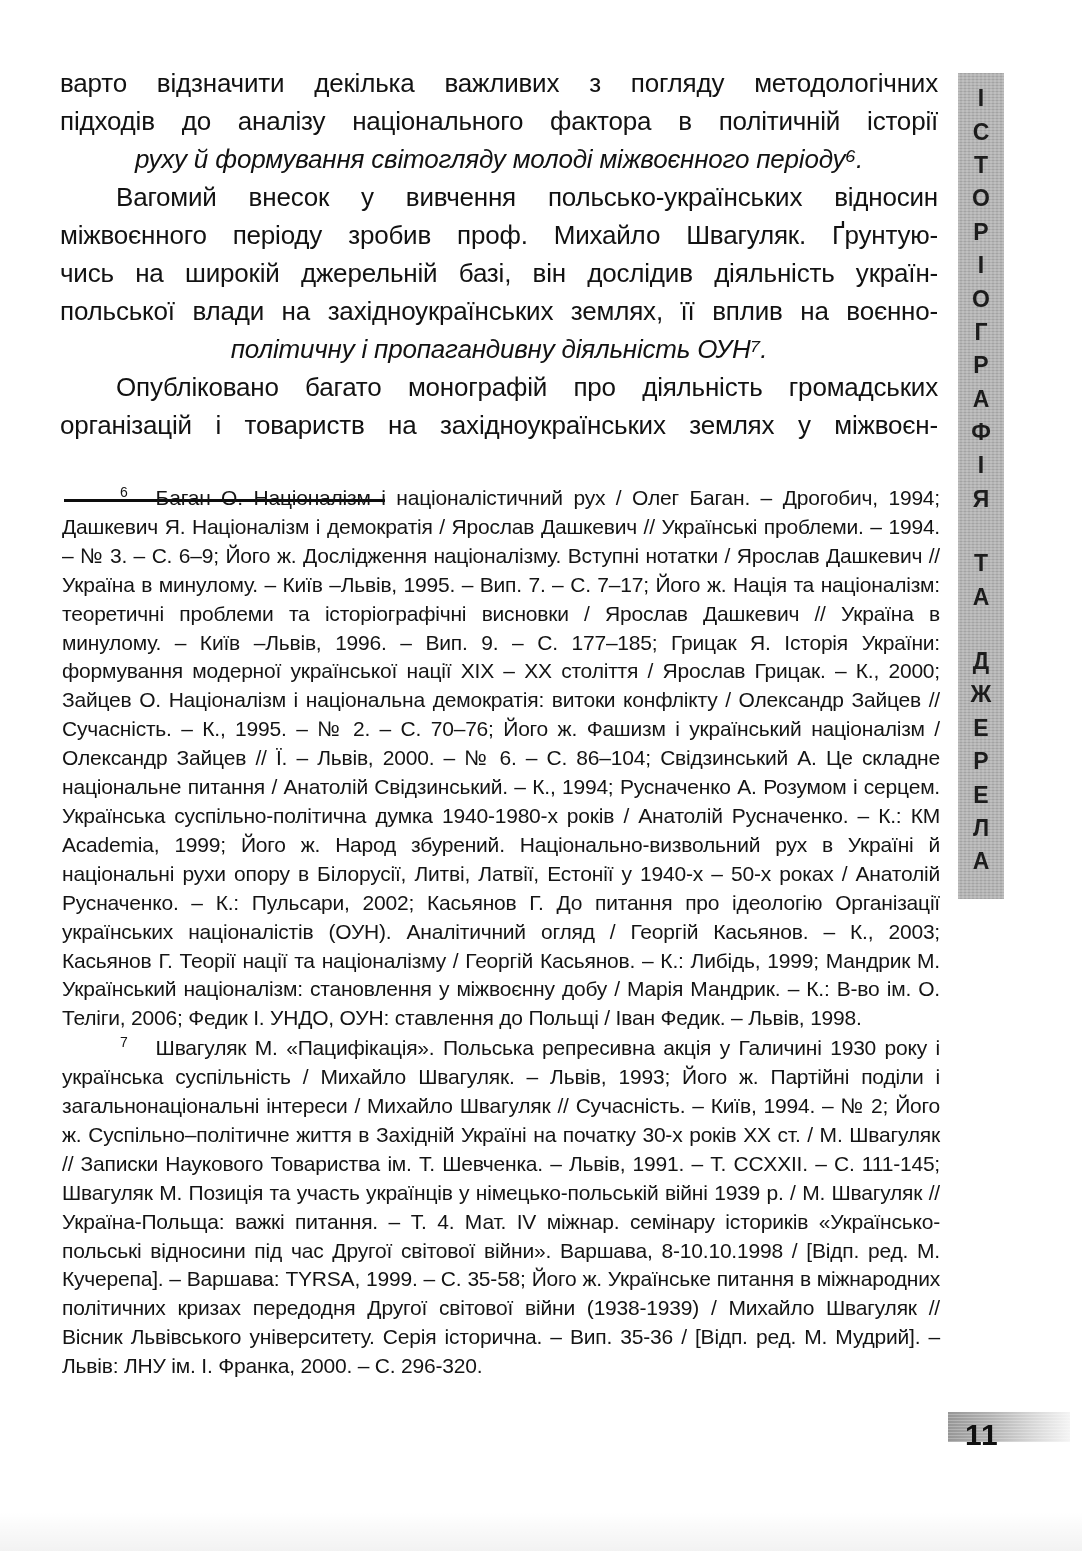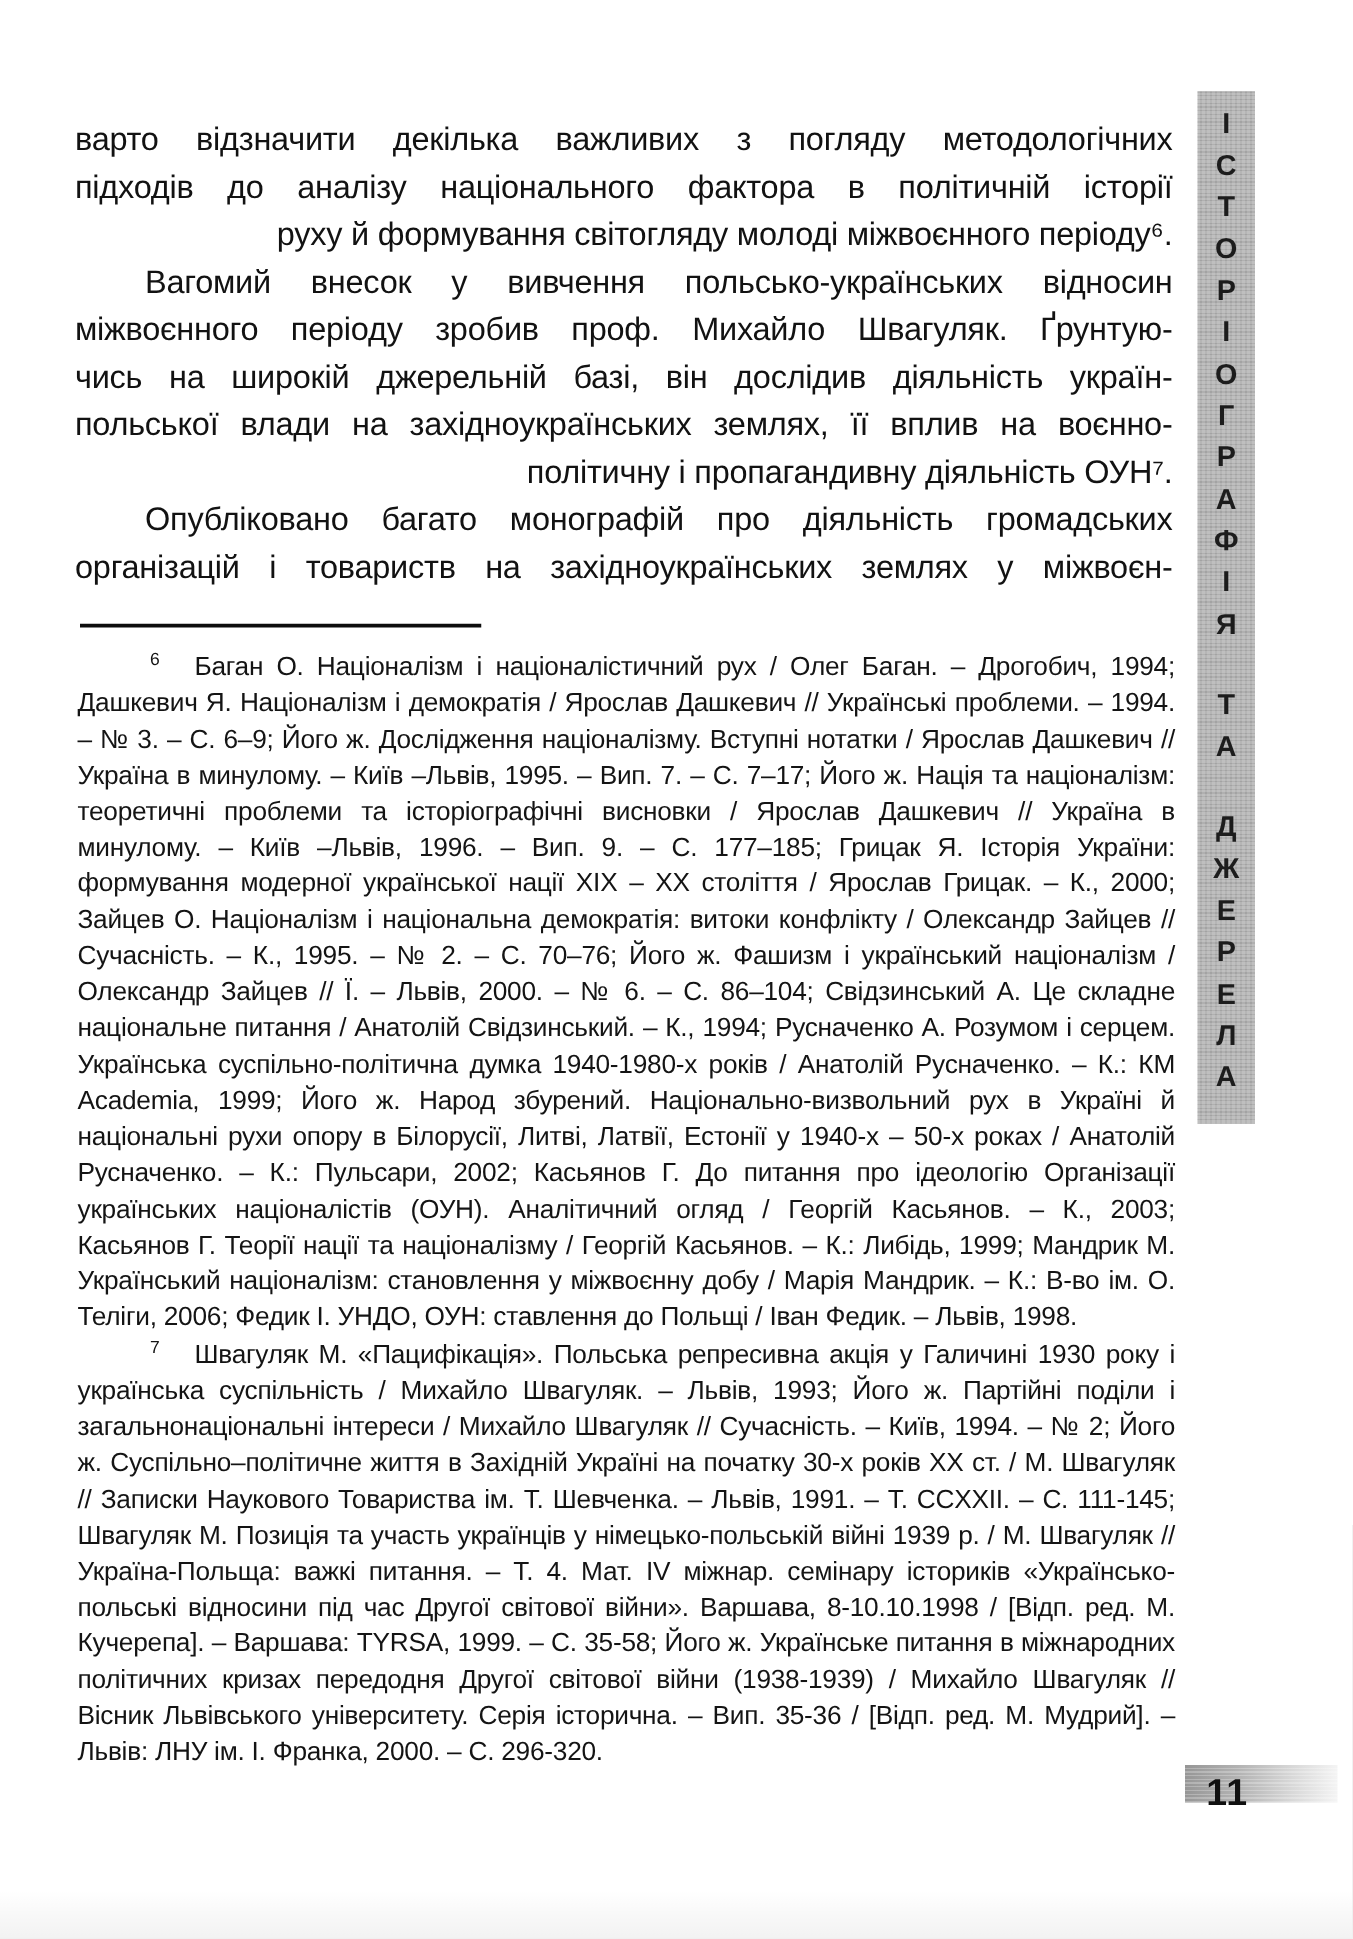--- a/index.html
+++ b/index.html
@@ -13,38 +13,37 @@
   }
 
   
   .body-text {
     position: absolute;
     left: 60px; top: 64px; width: 878px;
     font-size: 26px;
     line-height: 38px;
     letter-spacing: -0.2px;
     color: #121212;
-    margin-top: 28px;
   }
   .bline { text-align: justify; text-align-last: justify; white-space: normal; }
-  .bline.last { text-align: right; text-align-last: auto; }
+  .bline.last { text-align: center; text-align-last: auto; font-style: italic; }
   .bline.indent { text-indent: 56px; }
 
   
   .fn-rule {
     position: absolute;
     left: 64px; top: 499px;
     width: 321px; height: 3px;
     background: #0d0d0d;
   }
 
   
   .footnotes {
     position: absolute;
-    left: 62px; top: 520px; width: 878px;
+    left: 62px; top: 484px; width: 878px;
     font-size: 21px;
     line-height: 28.9px;
     letter-spacing: -0.2px;
     color: #141414;
   }
   .footnote { text-align: justify; text-indent: 58px; margin: 0 0 1px 0; }
   .footnote sup.fn-marker {
     font-size: 14px;
     line-height: 0;
     vertical-align: super;

